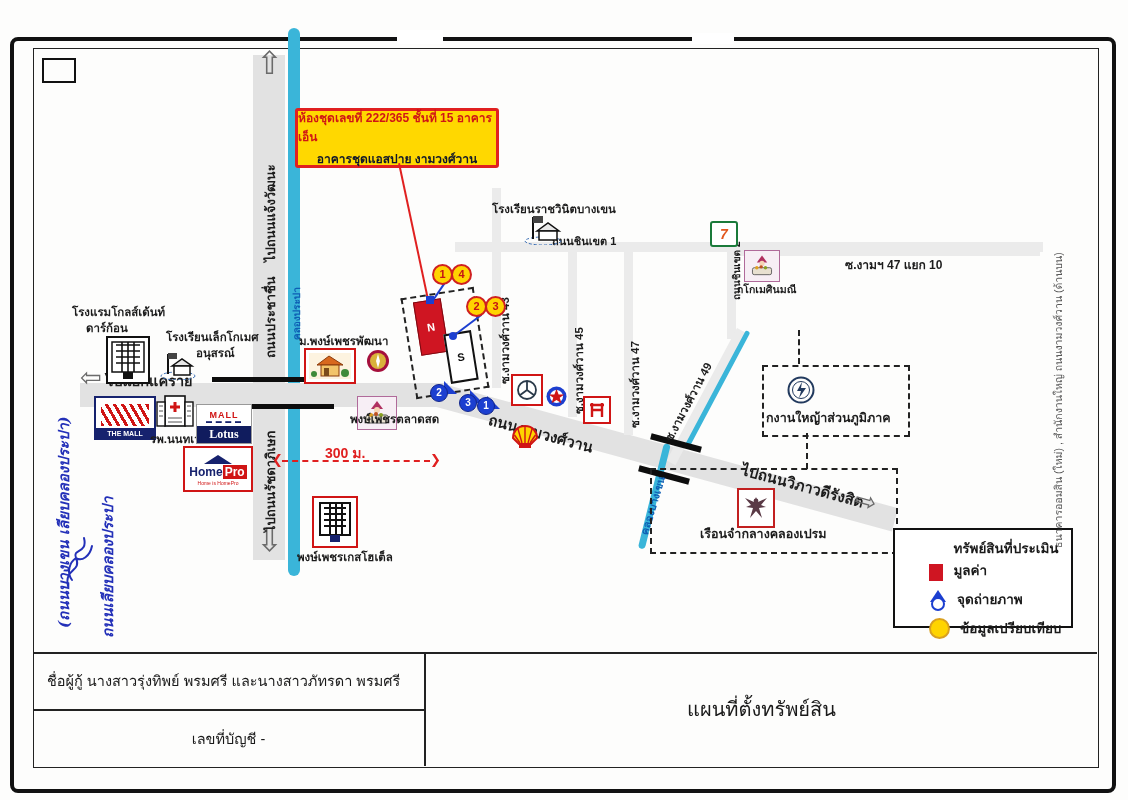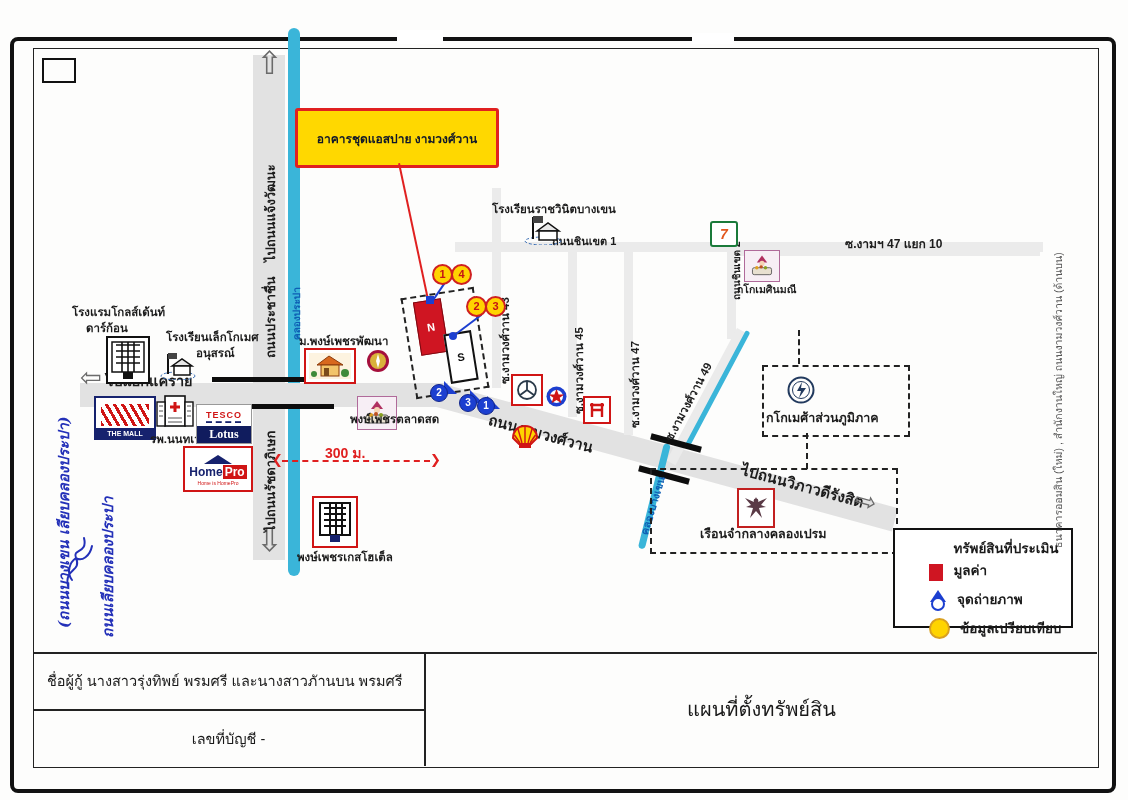--- a/index.html
+++ b/index.html
@@ -77,35 +77,36 @@
 
   <div class="arrow" style="left:80px;top:364px;font-size:26px;">⇦</div>
   <div class="lab" style="left:106px;top:369px;font-size:14.5px;">ไปแยกแคราย</div>
 
   <div class="lab" style="left:492px;top:408px;font-size:15px;transform:rotate(15.3deg);transform-origin:0 0;">ถนนงามวงศ์วาน</div>
   <div class="lab" style="left:745px;top:458px;font-size:15px;transform:rotate(15.3deg);transform-origin:0 0;">ไปถนนวิภาวดีรังสิต</div>
   <div class="arrow" style="left:855px;top:488px;font-size:26px;transform:rotate(15deg);">⇨</div>
 
   <div class="lab" style="left:552px;top:232px;font-size:11px;">ถนนชินเขต 1</div>
   <div class="lab vlab" style="left:729px;top:300px;font-size:10px;">ถนนชินเขต 2</div>
-  <div class="lab" style="left:845px;top:234px;font-size:12px;text-align:right;">ซ.งามฯ 47 แยก 10</div>
+  <div class="lab" style="left:845px;top:255px;font-size:12px;text-align:right;">ซ.งามฯ 47 แยก 10</div>
 
   <div class="lab vlab" style="left:496px;top:384px;font-size:11.5px;">ซ.งามวงศ์วาน 43</div>
   <div class="lab vlab" style="left:570px;top:414px;font-size:11.5px;">ซ.งามวงศ์วาน 45</div>
   <div class="lab vlab" style="left:626px;top:428px;font-size:11.5px;">ซ.งามวงศ์วาน 47</div>
   <div class="lab" style="left:660px;top:436px;font-size:11.5px;transform:rotate(-62deg);transform-origin:0 0;">ซ.งามวงศ์วาน 49</div>
   <div class="lab" style="left:636px;top:532px;font-size:10.5px;color:#0e5fb4;transform:rotate(-73deg);transform-origin:0 0;">คลองบางเขน</div>
 
   <div class="abs" style="left:282px;top:460px;width:148px;border-top:2px dashed #e02020;"></div>
   <div class="lab" style="left:272px;top:452px;color:#e02020;font-size:13px;">❮</div>
   <div class="lab" style="left:430px;top:452px;color:#e02020;font-size:13px;">❯</div>
   <div class="lab" style="left:325px;top:442px;color:#e02020;font-size:14px;">300 ม.</div>
 
   <div class="abs" style="left:295px;top:108px;width:198px;height:54px;background:#ffd800;border:3px solid #e02020;border-radius:3px;
               display:flex;flex-direction:column;align-items:center;justify-content:center;gap:3px;">
+    <div class="tbl-cell" style="color:#d01515;font-weight:bold;font-size:12px;">ห้องชุดเลขที่ 222/365 ชั้นที่ 15 อาคาร เอ็น</div>
     <div class="tbl-cell" style="color:#0f172a;font-weight:bold;font-size:12px;">อาคารชุดแอสปาย งามวงศ์วาน</div>
   </div>
   <div class="redline" style="left:400px;top:163px;width:137px;transform:rotate(78deg);"></div>
 
   <div class="dashbox" style="left:408px;top:292px;width:70px;height:98px;transform:rotate(-9deg);"></div>
   <div class="abs" style="left:417px;top:300px;width:26px;height:52px;background:#cf1522;border:1px solid #7a0a12;transform:rotate(-9deg);
               display:flex;align-items:center;justify-content:center;">
     <span style="color:#fff;font-weight:bold;font-size:11px;">N</span>
   </div>
   <div class="abs" style="left:447px;top:332px;width:24px;height:46px;background:#fff;border:2px solid #111;transform:rotate(-9deg);
@@ -177,21 +178,21 @@
       <rect x="1" y="8" width="8" height="24" fill="#fff" stroke="#111" stroke-width="1.4"></rect>
       <rect x="29" y="8" width="8" height="24" fill="#fff" stroke="#111" stroke-width="1.4"></rect>
       <path d="M19 8v10M14 13h10" stroke="#d01515" stroke-width="3"></path>
       <path d="M3 12h4M3 17h4M3 22h4M31 12h4M31 17h4M31 22h4M12 24h14M12 28h14" stroke="#555" stroke-width="1"></path>
     </svg>
   </div>
   <div class="lab" style="left:150px;top:430px;font-size:11.5px;">รพ.นนทเวช</div>
 
   <div class="iconbox" style="left:196px;top:404px;width:54px;height:38px;border:1.5px solid #999;flex-direction:column;">
     <div style="flex:1;display:flex;flex-direction:column;align-items:center;justify-content:center;width:100%;background:#fff;">
-      <span style="color:#d01515;font-weight:bold;font-size:9px;letter-spacing:1px;">TESCO</span>
+      <span style="color:#d01515;font-weight:bold;font-size:9px;letter-spacing:1px;">MALL</span>
       <span style="color:#16226e;font-size:6px;letter-spacing:1px;line-height:2px;">▬ ▬ ▬ ▬</span>
     </div>
     <div style="width:100%;background:#101c5e;color:#fff;font-size:12px;font-weight:bold;text-align:center;font-family:'Liberation Serif',serif;padding:1px 0;">Lotus</div>
   </div>
 
   <div class="iconbox" style="left:183px;top:446px;width:66px;height:42px;border:2.5px solid #d01515;flex-direction:column;">
     <div style="width:0;height:0;border-left:14px solid transparent;border-right:14px solid transparent;border-bottom:9px solid #16226e;margin-top:2px;"></div>
     <div style="display:flex;align-items:center;margin-top:1px;">
       <span style="color:#16226e;font-weight:bold;font-size:12px;">Home</span>
         <span style="color:#fff;background:#d01515;font-weight:bold;font-size:12px;padding:0 2px;">Pro</span>
@@ -293,21 +294,21 @@
   </div>
 
   <div class="dashbox" style="left:762px;top:365px;width:144px;height:68px;"></div>
   <div class="abs" style="left:787px;top:376px;">
     <svg width="28" height="28" viewBox="0 0 28 28">
       <circle cx="14" cy="14" r="12.5" fill="none" stroke="#223a5e" stroke-width="2"></circle>
       <circle cx="14" cy="14" r="8.5" fill="none" stroke="#223a5e" stroke-width="1"></circle>
       <path d="M15 6 L10 15 H14 L12 22 L19 12 H14 Z" fill="#223a5e"></path>
     </svg>
   </div>
-  <div class="lab" style="left:766px;top:408px;font-size:12.5px;">กโกเมศ้าส่วนภูมิภาค</div>
+  <div class="lab" style="left:766px;top:408px;font-size:12.5px;">กงานใหญ้าส่วนภูมิภาค</div>
 
   <div class="dashbox" style="left:650px;top:468px;width:244px;height:82px;"></div>
   <div class="iconbox" style="left:737px;top:488px;width:34px;height:36px;border:2px solid #c22020;">
     <svg width="26" height="28" viewBox="0 0 26 28">
       <path d="M13 3 L15 8 L24 4 L18 11 L23 13 L16 14 L19 24 L13 17 L7 24 L10 14 L3 13 L8 11 L2 4 L11 8 Z" fill="#5a3a46"></path>
       <circle cx="13" cy="7" r="2.4" fill="#5a3a46"></circle>
     </svg>
   </div>
   <div class="lab" style="left:700px;top:524px;font-size:12.5px;">เรือนจำกลางคลองเปรม</div>
 
@@ -334,21 +335,21 @@
   <div class="hand vlab" style="left:52px;top:628px;font-size:15px;">(ถนนบางเขน เลียบคลองประปา)</div>
   <div class="hand vlab" style="left:96px;top:638px;font-size:15px;">ถนนเลียบคลองประปา</div>
   <div class="abs" style="left:62px;top:528px;">
     <svg width="34" height="62" viewBox="0 0 34 62">
       <path d="M6 58 C2 40 20 44 14 30 C10 20 26 26 22 10 M14 30 C20 34 28 28 30 18 M14 30 C8 34 4 44 10 52" fill="none" stroke="#2330b8" stroke-width="2" stroke-linecap="round"></path>
     </svg>
   </div>
   <div class="faint vlab" style="left:1050px;top:548px;font-size:10.5px;">ธนาคารออมสิน (ใหม่) , สำนักงานใหญ่ ถนนงามวงศ์วาน (ด้านบน)</div>
 
   <div class="abs tbl-cell" style="left:47px;top:652px;width:370px;height:57px;">
-    <span style="font-size:14.5px;">ชื่อผู้กู้  นางสาวรุ่งทิพย์ พรมศรี และนางสาวภัานบน พรมศรี</span>
+    <span style="font-size:14.5px;">ชื่อผู้กู้  นางสาวรุ่งทิพย์ พรมศรี และนางสาวภัทรดา พรมศรี</span>
   </div>
   <div class="abs tbl-cell" style="left:33px;top:711px;width:391px;height:55px;justify-content:center;align-items:center;">
     <span style="font-size:14.5px;">เลขที่บัญชี  -</span>
   </div>
   <div class="abs tbl-cell" style="left:426px;top:652px;width:671px;height:114px;justify-content:center;">
     <span style="font-size:20px;font-weight:normal;">แผนที่ตั้งทรัพย์สิน</span>
   </div>
 
 </div>
 

